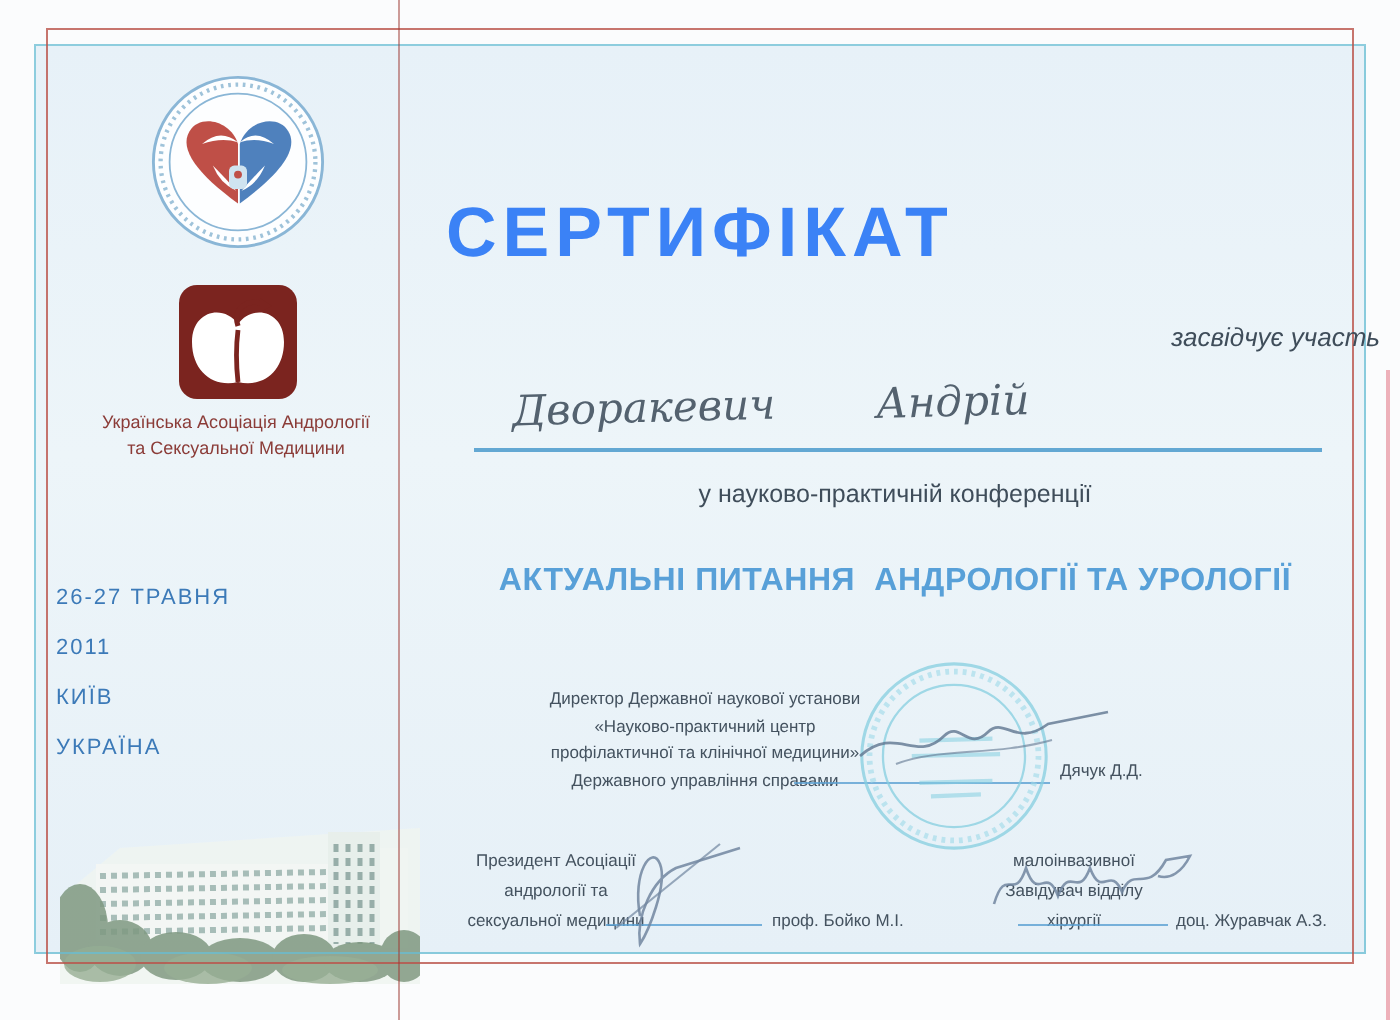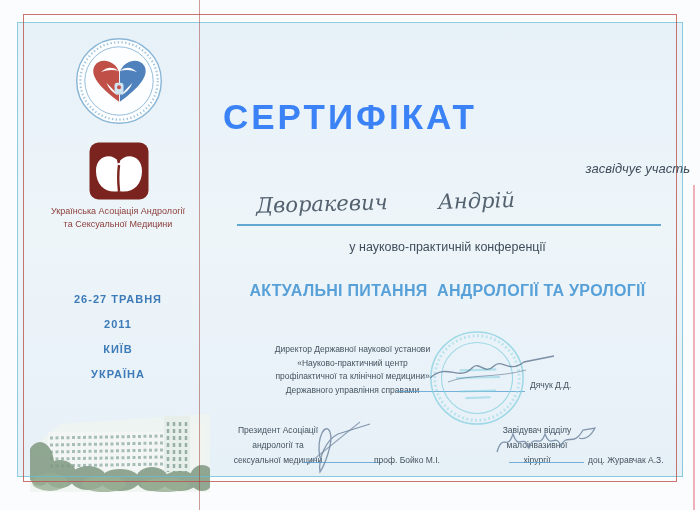--- a/index.html
+++ b/index.html
@@ -18,22 +18,22 @@
     font-size:35px;font-weight:bold;letter-spacing:3px;}
   .cert-subtitle{left:205px;top:161px;width:485px;text-align:right;color:#3f4d5a;font-size:13px;font-style:italic;}
   .hand-name{font-family:"DejaVu Serif","Liberation Serif",serif;font-style:italic;
     color:#54626f;font-size:21px;transform:rotate(-1.5deg);}
   .name-underline{left:237px;top:224px;width:424px;height:1.5px;background:rgba(74,154,205,.85);}
   .event-line{left:205px;width:485px;text-align:center;color:#3f4d5a;font-size:12.5px;}
   .conf-title{left:200px;top:282px;width:495px;text-align:center;color:#58a0d8;
     font-size:16px;font-weight:bold;white-space:pre;letter-spacing:.3px;}
   .assoc-text{left:28px;top:205px;width:180px;text-align:center;color:#8b3c38;
     font-size:9px;line-height:13px;}
-  .date-block{left:28px;top:287px;width:180px;text-align:center;color:#3c7ab8;
-    font-size:11px;font-weight:bold;letter-spacing:1px;line-height:25px;}
+  .date-block{left:28px;top:287px;width:180px;color:#3c7ab8;
+    font-size:11px;font-weight:normal;letter-spacing:1px;line-height:25px;}
   .sig-block{color:#44525f;font-size:8.5px;line-height:13.5px;text-align:center;}
   .sig-line{height:1px;background:rgba(90,160,210,.8);}
   .sig-name{color:#44525f;font-size:8.5px;white-space:nowrap;}
   .stamp-wrap{left:429px;top:330px;width:96px;height:96px;opacity:.75;}
 </style>
 </head>
 <body>
 
 <div class="page">
 
@@ -158,31 +158,31 @@
       <path d="M20,30 C40,22 70,26 98,18" fill="none" stroke="#5f7590" stroke-width="1" opacity=".6"></path>
     </svg>
   </div>
 
   <div class="abs sig-block" style="left:218px;top:423px;width:120px;line-height:15px;">
     <div>Президент Асоціації</div>
     <div>андрології та</div>
     <div>сексуальної медицини</div>
   </div>
   <div class="abs sig-line" style="left:303px;top:462px;width:78px;"></div>
-  <div class="abs sig-name" style="left:374px;top:455px;">проф. Бойко М.І.</div>
+  <div class="abs sig-name" style="left:386px;top:455px;">проф. Бойко М.І.</div>
   <div class="abs" style="left:290px;top:418px;width:85px;height:58px;">
     <svg width="85" height="58" viewBox="0 0 85 58">
       <path d="M30,40 C26,18 36,4 40,14 C44,24 34,48 30,54 C28,40 36,22 48,16 L80,6" fill="none" stroke="#7186a0" stroke-width="1.3" opacity=".85"></path>
       <path d="M70,4 L18,46" fill="none" stroke="#7186a0" stroke-width="1.1" opacity=".7"></path>
     </svg>
   </div>
 
   <div class="abs sig-block" style="left:482px;top:423px;width:110px;line-height:15px;">
+    <div>малоінвазивної</div>
     <div>Завідувач відділу</div>
-    <div>малоінвазивної</div>
     <div>хірургії</div>
   </div>
   <div class="abs sig-line" style="left:509px;top:462px;width:75px;"></div>
   <div class="abs sig-name" style="left:588px;top:455px;">доц. Журавчак А.З.</div>
   <div class="abs" style="left:495px;top:422px;width:105px;height:38px;">
     <svg width="105" height="38" viewBox="0 0 105 38">
       <path d="M2,30 C8,10 12,30 18,12 C24,30 28,10 34,26 C40,10 44,28 50,12 C56,28 60,10 66,24 C72,10 78,26 88,8 L100,6 C96,14 90,18 84,16" fill="none" stroke="#7186a0" stroke-width="1.3" opacity=".85"></path>
     </svg>
   </div>
 

